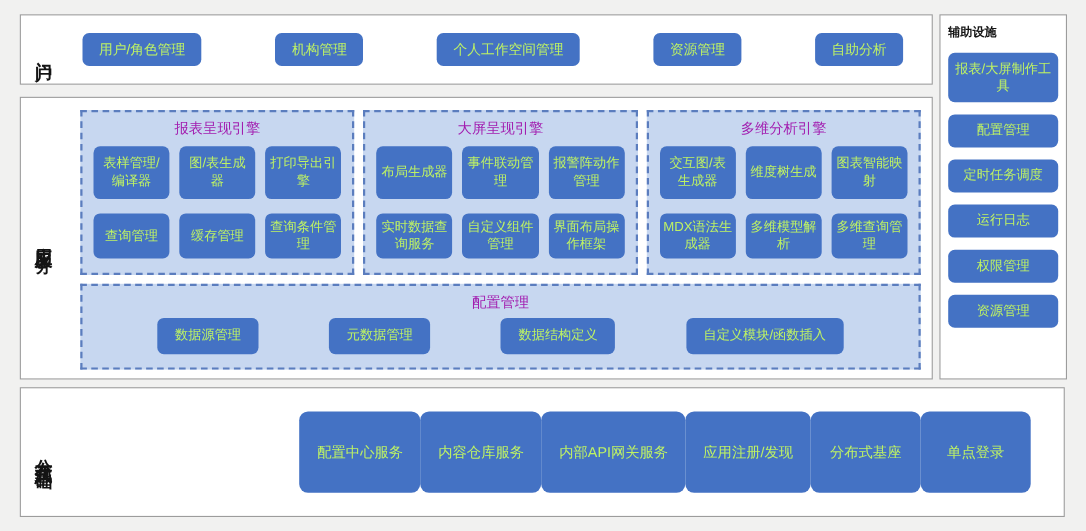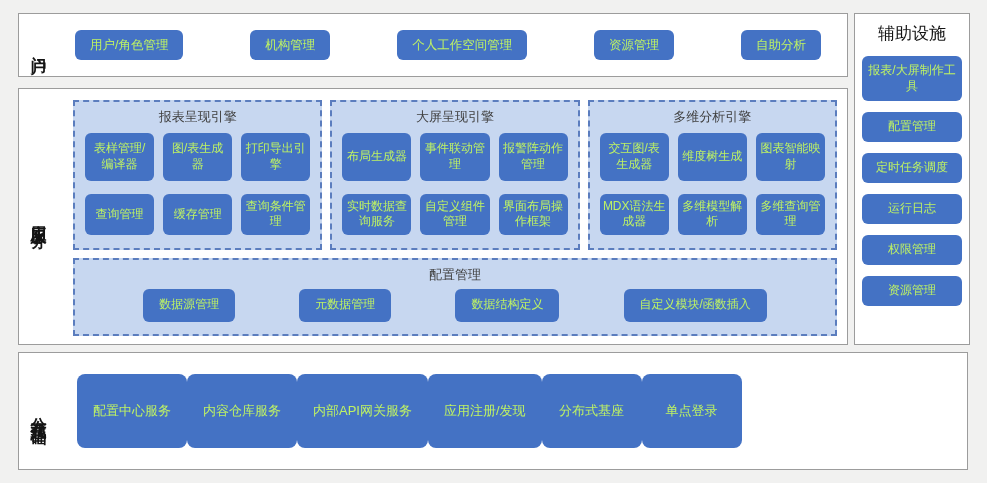--- a/index.html
+++ b/index.html
@@ -59,21 +59,21 @@
     flex: 1; display: flex; flex-direction: column;
     padding: 11px 10px 8px 16px; gap: 8px;
   }
   .engines-row { display: flex; gap: 8px; height: 150px; }
   .panel {
     background: #c7d7f0;
     border: 2px dashed #5b7dbe;
     display: flex; flex-direction: column; flex: 1;
   }
   .panel-title {
-    text-align: center; font-size: 13px; color: #404040;
+    text-align: center; font-size: 13px; color: #a21caf;
     padding: 6px 0 2px;
   }
   .panel-grid {
     flex: 1;
     display: grid;
     grid-template-columns: 1fr 1fr 1fr;
     grid-template-rows: 1.1fr 0.95fr;
     gap: 13px 9px;
     padding: 5px 10px 13px;
   }
@@ -83,32 +83,32 @@
   .config-row {
     flex: 1; display: flex; align-items: center;
     justify-content: space-evenly;
     padding: 2px 14px 12px; gap: 10px;
   }
   .config-row .btn { min-height: 33px; padding: 5px 16px; white-space: nowrap; }
 
   
   #dist .hrow {
     flex: 1; display: flex; align-items: center;
-    justify-content: flex-start;
+    justify-content: flex-end;
     padding: 0 30px 0 20px;
   }
   #dist .btn {
     height: 74px; min-width: 100px;
     padding: 0 16px; font-size: 13px;
     border-radius: 8px; white-space: nowrap;
   }
 
   
   .aux-title {
-    text-align: center; font-weight: normal; font-size: 17px;
+    text-align: left; font-weight: bold; font-size: 11px;
     color: #141414; padding: 2px 0 0;
   }
   #aux .btn { min-height: 30px; padding: 4px 6px; }
   #aux .btn.tall { min-height: 45px; }
 </style>
 </head>
 <body>
 
 <div class="section" id="portal">
   <div class="vlabel-box">

